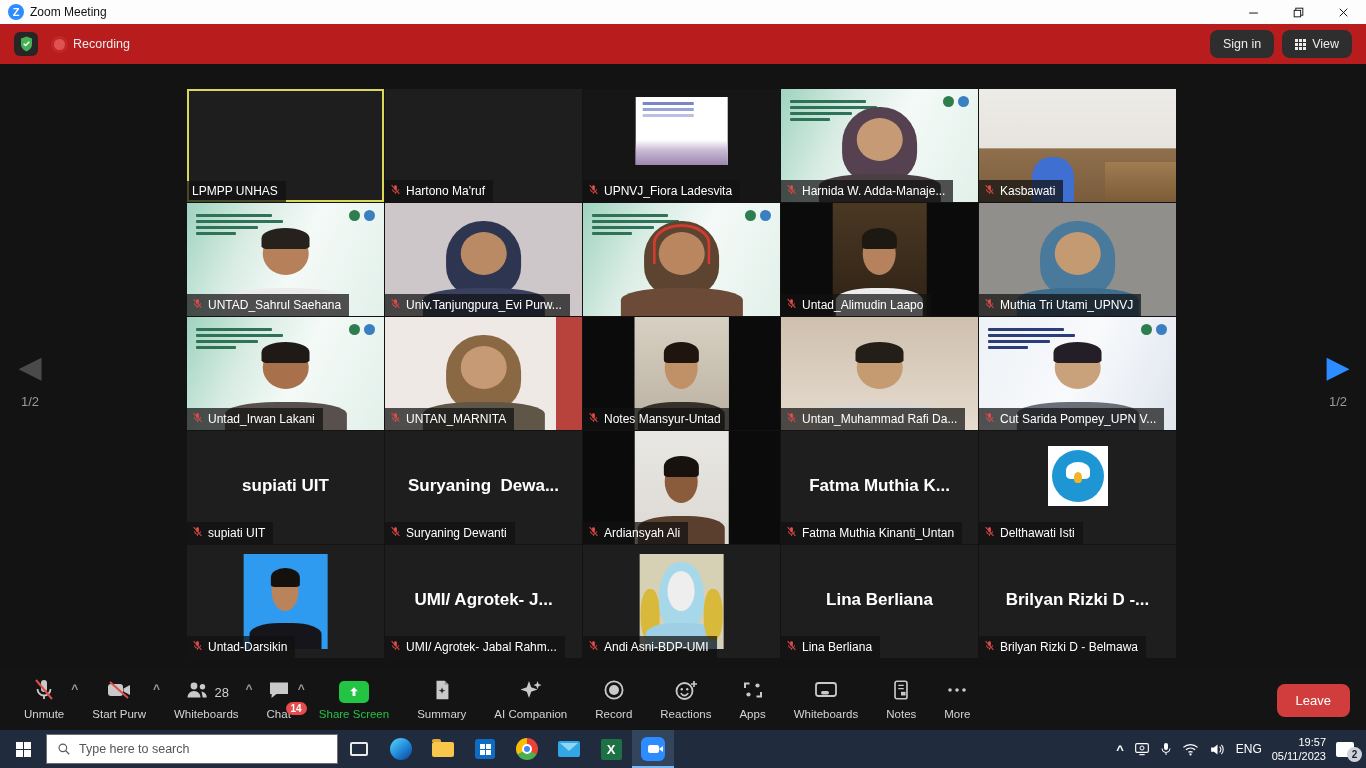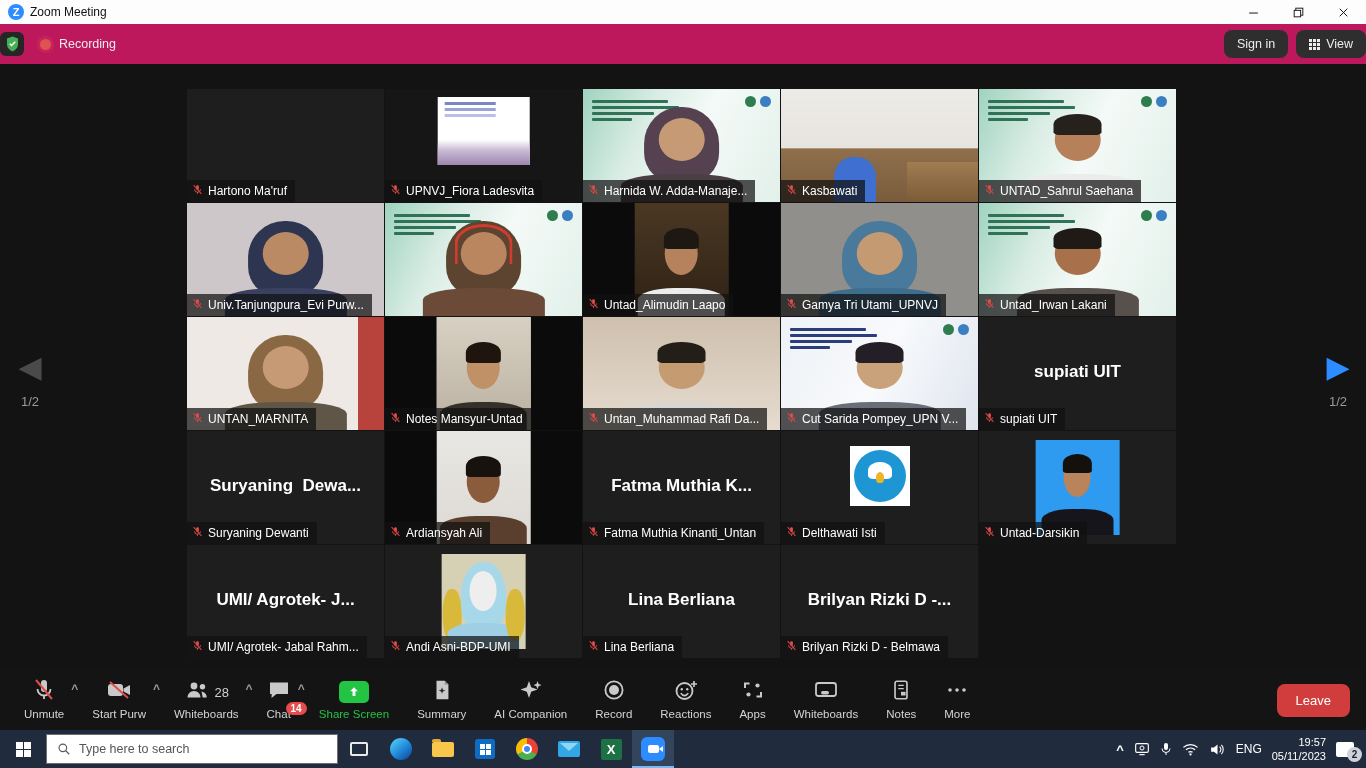--- a/index.html
+++ b/index.html
@@ -7,21 +7,21 @@
   .app {position:relative;width:1366px;height:768px;overflow:hidden;background:#131313;}
 
   
   .titlebar {position:absolute;top:0;left:0;right:0;height:24px;background:#fdfdfd;display:flex;align-items:center;padding-left:8px;}
   .zlogo {width:16px;height:16px;border-radius:50%;background:#2d8cff;color:#fff;display:flex;align-items:center;justify-content:center;font-size:11px;font-weight:bold;}
   .wtitle {font-size:12px;color:#111;margin-left:6px;}
   .winbtns {margin-left:auto;display:flex;height:100%;}
   .winbtn {width:45px;height:100%;display:flex;align-items:center;justify-content:center;font-size:12px;color:#111;cursor:pointer;}
 
   
-  .topbar {position:absolute;top:24px;left:0;right:0;height:40px;background:#be185d;display:flex;align-items:center;padding:0 0;}
+  .topbar {position:absolute;top:24px;left:0;right:0;height:40px;background:#b91c1c;display:flex;align-items:center;padding:0 14px;}
   .shieldbox {width:24px;height:24px;border-radius:6px;background:#262626;display:grid;place-items:center;}
   .recdot {width:11px;height:11px;border-radius:50%;background:#e05252;box-shadow:0 0 0 3px rgba(224,82,82,.22);margin-left:16px;}
   .reclabel {color:#ececec;font-size:12.5px;margin-left:8px;}
   .topright {margin-left:auto;display:flex;gap:8px;align-items:center;}
   .pill {background:#2e2e2e;color:#ececec;border:none;border-radius:8px;padding:7px 13px;font-size:12.5px;display:flex;align-items:center;gap:6px;cursor:pointer;}
   .grid9 {display:grid;grid-template-columns:repeat(3,3px);grid-template-rows:repeat(3,3px);gap:1px;}
   .grid9 i {background:#ececec;}
 
   
   .gallery {position:absolute;top:64px;left:0;right:0;height:606px;background:#131313;}
@@ -184,20 +184,26 @@
       </button>
     </div>
   </div>
 
   <div class="gallery">
     <div class="pager left">
       <div class="arrow">◀</div>
       <div class="pnum">1/2</div>
     </div>
     <div id="tiles" class="tiles">
+        <div class="tile active">
+          <div class="scene"></div>
+          <div class="vlabel">
+            <span>LPMPP UNHAS</span>
+          </div>
+        </div>
         <div class="tile">
           <div class="scene"></div>
           <div class="vlabel">
             <span><svg viewBox="0 0 24 24" width="11" height="11">
                 <rect x="9" y="2.5" width="6" height="11" rx="3" fill="#e05050"></rect>
                 <path d="M5.5 11.5a6.5 6.5 0 0 0 13 0" fill="none" stroke="#e05050" stroke-width="2"></path>
                 <line x1="12" y1="18" x2="12" y2="21.5" stroke="#e05050" stroke-width="2"></line>
                 <line x1="3.5" y1="2.5" x2="20.5" y2="21.5" stroke="#d8413c" stroke-width="2.4"></line>
               </svg></span>
             <span>Hartono Ma'ruf</span>
@@ -354,21 +360,21 @@
               <div class="p-body" style="background: rgb(62, 110, 142);"></div>
             </div>
           </div>
           <div class="vlabel">
             <span><svg viewBox="0 0 24 24" width="11" height="11">
                 <rect x="9" y="2.5" width="6" height="11" rx="3" fill="#e05050"></rect>
                 <path d="M5.5 11.5a6.5 6.5 0 0 0 13 0" fill="none" stroke="#e05050" stroke-width="2"></path>
                 <line x1="12" y1="18" x2="12" y2="21.5" stroke="#e05050" stroke-width="2"></line>
                 <line x1="3.5" y1="2.5" x2="20.5" y2="21.5" stroke="#d8413c" stroke-width="2.4"></line>
               </svg></span>
-            <span>Gamya Tri Utami_UPNVJ</span>
+            <span>Muthia Tri Utami_UPNVJ</span>
           </div>
         </div>
         <div class="tile">
           <div class="scene s-workshop">
             <div class="wtext">
               <div class="wl"></div>
               <div class="wl"></div>
               <div class="wl"></div>
               <div class="wl"></div>
             </div>

